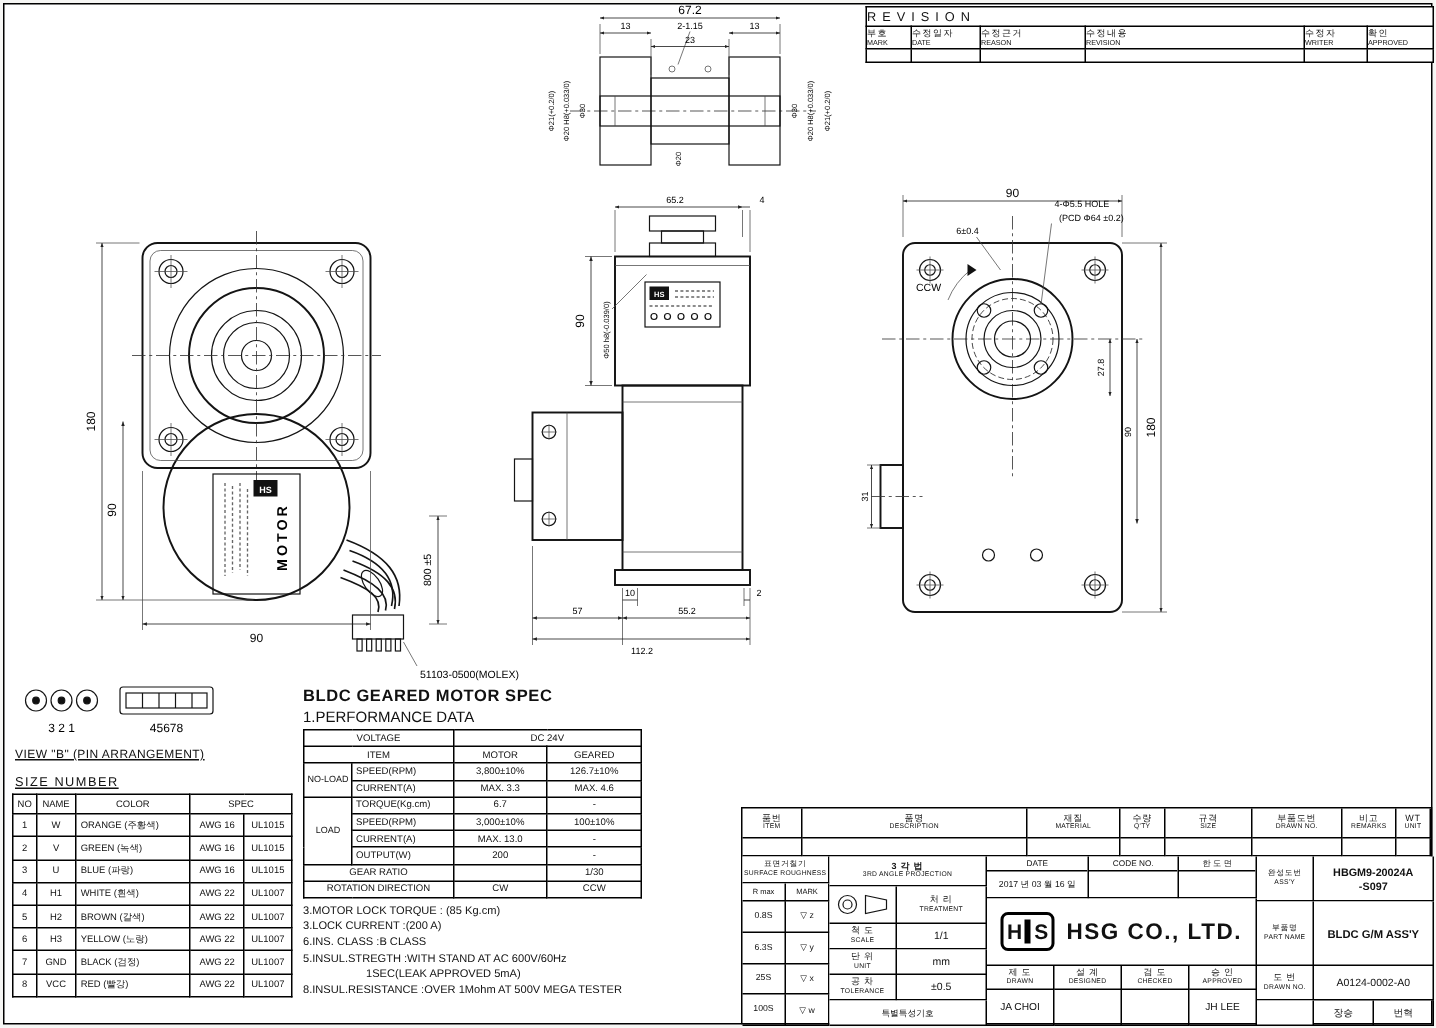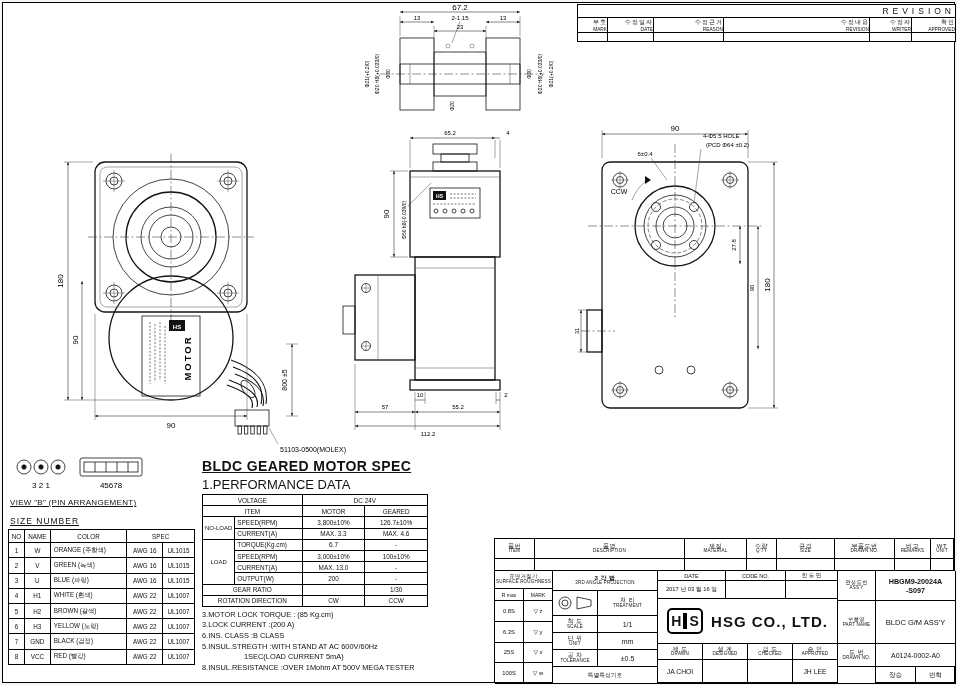--- a/index.html
+++ b/index.html
@@ -16,39 +16,39 @@
   svg .wl{fill:none;stroke:#141414;stroke-width:1.1}
   svg .fp{stroke:#666;stroke-width:.9;stroke-dasharray:2 1.6}
   svg text{font-family:"Liberation Sans",sans-serif;font-size:7.5px;fill:#000}
   svg text.dm{font-size:8px}
   svg text.sm{font-size:6px}
   svg text.xs{font-size:5px}
   svg text.wh{fill:#fff;font-weight:bold}
   
   table{border-collapse:collapse}
   .rev{position:absolute;left:577px;top:4px;background:#fff}
-  .rev td{border:.8px solid #000;text-align:right;vertical-align:middle}
+  .rev td{border:.8px solid #000;text-align:left;vertical-align:middle}
   .rev .rev-title{font-size:8.5px;letter-spacing:4px;height:13px}
   .rev .k{font-size:6px;letter-spacing:1px}
   .rev .e{font-size:4.8px}
   .rev .rev-empty td{height:9px}
   
   .notes{position:absolute;left:528px;top:450px;width:390px;font-size:9px;line-height:15px;white-space:nowrap}
   
   .pincap{position:absolute;left:10px;top:498px;font-size:8px;text-decoration:underline;letter-spacing:.3px}
   
   .wireblock{position:absolute;left:8px;top:516px;width:190px}
   .wire-title{font-size:8.5px;letter-spacing:1px;text-decoration:underline;margin-bottom:3px;padding-left:2px}
   .wt{width:187px;background:#fff}
   .wt th,.wt td{border:.8px solid #000;font-size:6.3px;font-weight:normal;text-align:center;padding:2.6px 1px;white-space:nowrap}
   .wt td.lft{text-align:left;padding-left:3px}
   
   .specblock{position:absolute;left:202px;top:458px;width:240px}
-  .spec-title{font-size:14px;font-weight:bold;text-decoration:underline;letter-spacing:.4px}
-  .spec-sub{font-size:13px;margin:3px 0 2px 0}
+  .spec-title{font-size:11px;font-weight:bold;letter-spacing:.4px}
+  .spec-sub{font-size:10px;margin:3px 0 2px 0}
   .st{width:226px;background:#fff}
   .st td{border:.8px solid #000;font-size:6.4px;padding:1.6px 2px;white-space:nowrap}
   .st td.c{text-align:center}
   .st td.grp{font-size:6px}
   .spec-notes{margin-top:3px;font-size:7.4px;line-height:10.6px;white-space:nowrap}
   .spec-notes > div:nth-child(5){padding-left:42px}
   
   .tb{position:absolute;left:494px;top:538px;width:461px;height:145px;border:1.4px solid #000;background:#fff}
   .tb .k{font-size:6px;letter-spacing:.5px;line-height:1.15}
   .tb .e{font-size:4.5px;line-height:1.1;letter-spacing:.2px}
@@ -594,21 +594,21 @@
       <td class="c">CCW</td>
     </tr>
   </tbody>
     </table>
   <div class="spec-notes">
 
   <div>3.MOTOR LOCK TORQUE : (85 Kg.cm)</div>
       <div>3.LOCK CURRENT :(200 A)</div>
       <div>6.INS. CLASS :B CLASS</div>
       <div>5.INSUL.STREGTH :WITH STAND AT AC 600V/60Hz</div>
-      <div>1SEC(LOAD CURRENT 5mA)</div>
+      <div>1SEC(LEAK APPROVED 5mA)</div>
       <div>8.INSUL.RESISTANCE :OVER 1Mohm AT 500V MEGA TESTER</div>
     </div>
 </div>
 
 <div class="tb">
   <div class="tbh">
 
   <div>
       <div class="k">품번</div>
       <div class="e">ITEM</div>
@@ -765,21 +765,21 @@
     <div class="e">ASS'Y</div>
   </div>
   <div class="cell" style="left:381px;top:32px;width:80px;height:30px">
     <div class="assyval">HBGM9-20024A</div>
     <div class="assyval">-S097</div>
   </div>
   <div class="cell" style="left:343px;top:62px;width:38px;height:43px">
     <div class="k" style="font-size:5.2px">부품명</div>
     <div class="e">PART NAME</div>
   </div>
-  <div class="cell" style="left:381px;top:62px;width:80px;height:43px;font-size:7.5px;font-weight:normal">BLDC G/M ASS'Y</div>
+  <div class="cell" style="left:381px;top:62px;width:80px;height:43px;font-size:7.5px;font-weight:bold">BLDC G/M ASS'Y</div>
   <div class="cell" style="left:343px;top:105px;width:38px;height:23px">
     <div class="k">도 번</div>
     <div class="e">DRAWN NO.</div>
   </div>
   <div class="cell" style="left:381px;top:105px;width:80px;height:23px;font-size:7px">A0124-0002-A0</div>
   <div class="cell" style="left:343px;top:128px;width:38px;height:17px"></div>
   <div class="stamps">
 
   <div>장승</div>
       <div>번혁</div>

